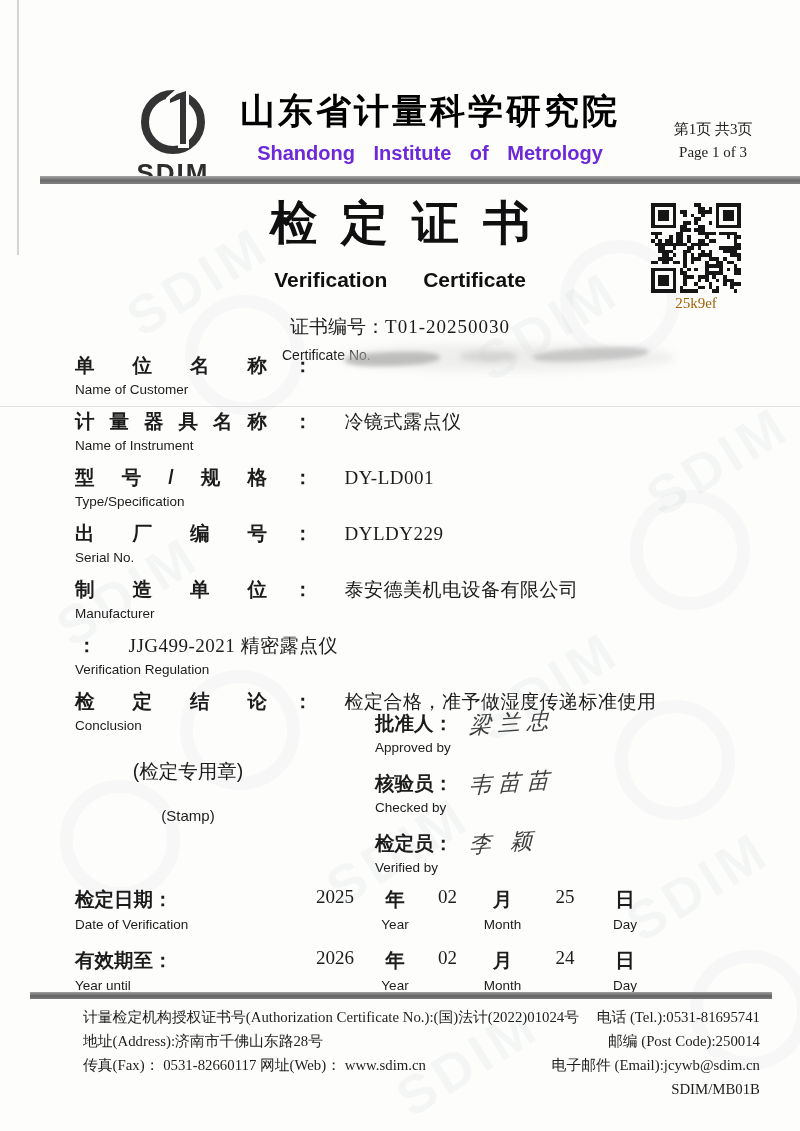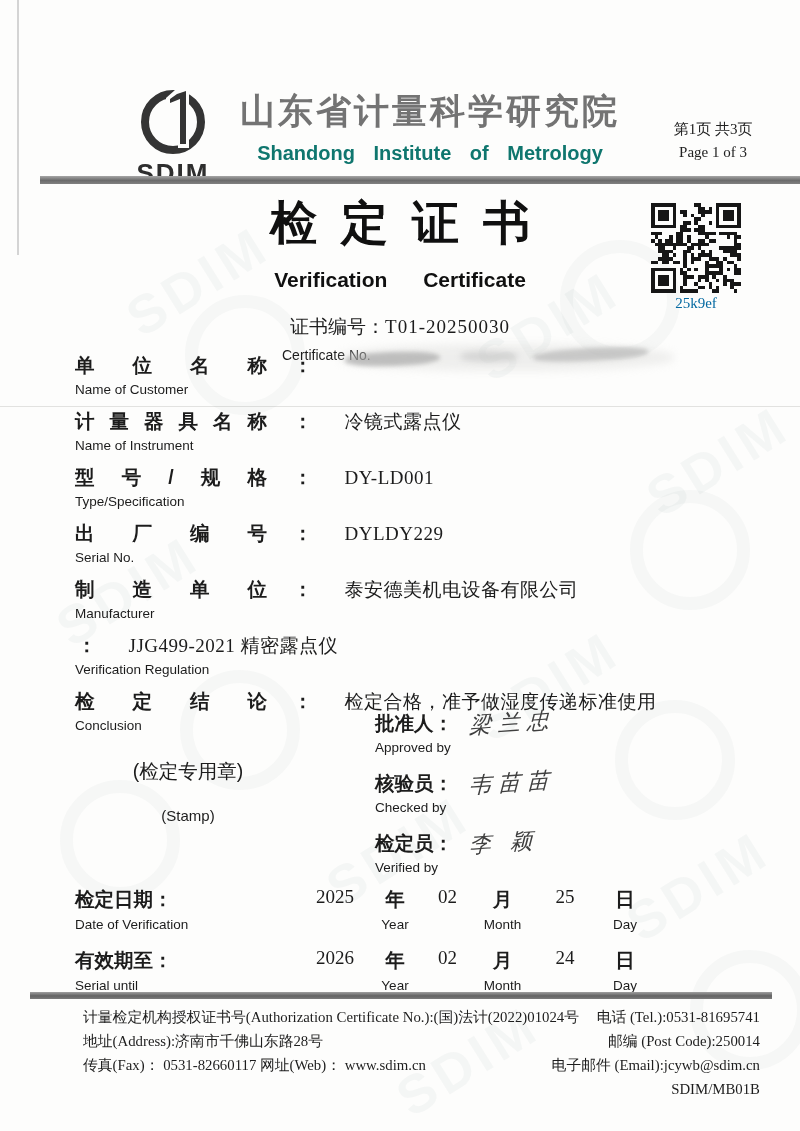--- a/index.html
+++ b/index.html
@@ -17,40 +17,40 @@
   .wm-text { position:absolute; font-weight:700; font-size:54px; letter-spacing:5px;
              color:#6e8a8a; opacity:.055; transform:rotate(-32deg); pointer-events:none; }
   .wm-circle { position:absolute; width:120px; height:120px; border:13px solid #6e8a8a;
                border-radius:50%; opacity:.05; pointer-events:none; }
 
   
   .hdr { position:absolute; top:86px; left:0; width:100%; height:92px; }
   .logo { position:absolute; left:112px; top:0; width:122px; text-align:center; }
   .logo-word { font-size:26px; font-weight:700; letter-spacing:2px; color:#2e2e2e; margin-top:-4px; }
   .ttl { position:absolute; left:190px; top:2px; width:480px; text-align:center; }
-  .ttl-cn { font-size:35px; font-weight:700; letter-spacing:3px; color:#737373; }
-  .ttl-en { font-size:20px; font-weight:700; word-spacing:13px; margin-top:7px; color:#0f766e; }
+  .ttl-cn { font-size:35px; font-weight:700; letter-spacing:3px; color:#000000; }
+  .ttl-en { font-size:20px; font-weight:700; word-spacing:13px; margin-top:7px; color:#6d28d9; }
   .pageinfo { position:absolute; left:638px; top:32px; width:150px; text-align:center;
               font-family:"Liberation Serif", serif; font-size:15px; line-height:1.5; color:#222; }
   .bar-top { position:absolute; top:176px; left:40px; width:760px; height:8px;
              background:linear-gradient(180deg,#a6a6a6,#6b6b6b 55%,#818181); }
   .bar-bottom { position:absolute; top:992px; left:30px; width:742px; height:7px;
              background:linear-gradient(180deg,#a0a0a0,#636363 55%,#7c7c7c); }
 
   
   .certhead { position:absolute; top:192px; left:150px; width:500px; text-align:center; }
   .cert-cn { font-size:47px; font-weight:900; letter-spacing:24px; text-indent:24px; color:#101010; }
   .cert-en { font-size:21px; font-weight:700; word-spacing:30px; margin-top:13px; color:#101010; }
   .cert-no { margin-top:22px; font-size:19px; }
   .cert-no .num { font-family:"Liberation Serif", serif; letter-spacing:1px; }
   .cert-no-en { margin-top:7px; font-size:14px; text-align:left; padding-left:132px; }
 
   .qrbox { position:absolute; top:203px; left:648px; width:96px; text-align:center; }
   .qrbox svg { display:block; margin:0 auto; }
-  .qr-cap { font-family:"Liberation Serif", serif; font-size:15px; margin-top:2px; color:#0369a1; }
+  .qr-cap { font-family:"Liberation Serif", serif; font-size:15px; margin-top:2px; color:#a16207; }
 
   
   .fields { position:absolute; top:346px; left:75px; width:690px; }
   .frow { margin-bottom:11px; }
   .fmain { display:flex; align-items:baseline; font-size:19.5px; font-weight:600;gap:24px; }
   .flabel { display:inline-block; width:192px; text-align:justify; text-align-last:justify; }
   .fcolon { margin:0 8px 0 2px; }
   .fvalue { font-family:"Liberation Serif", serif; font-weight:400; font-size:19px; letter-spacing:.5px; }
   .fen { font-size:13.5px; font-weight:400; margin-top:3px; color:#1c1c1c; }
 
@@ -503,21 +503,21 @@
         </div>
       <div class="dcell dc-du">
         <div class="dmain">日</div>
         <div class="dsub">Day</div>
       </div>
     </div>
 
     <div class="drow">
       <div class="dcell dc-label">
         <div class="dmain">有效期至：</div>
-        <div class="dsub">Serial until</div>
+        <div class="dsub">Year until</div>
       </div>
       <div class="dcell dc-yn">
           <div class="dmain dnum">2026</div>
         </div>
       <div class="dcell dc-yu">
         <div class="dmain">年</div>
         <div class="dsub">Year</div>
       </div>
       <div class="dcell dc-mn">
           <div class="dmain dnum">02</div>

